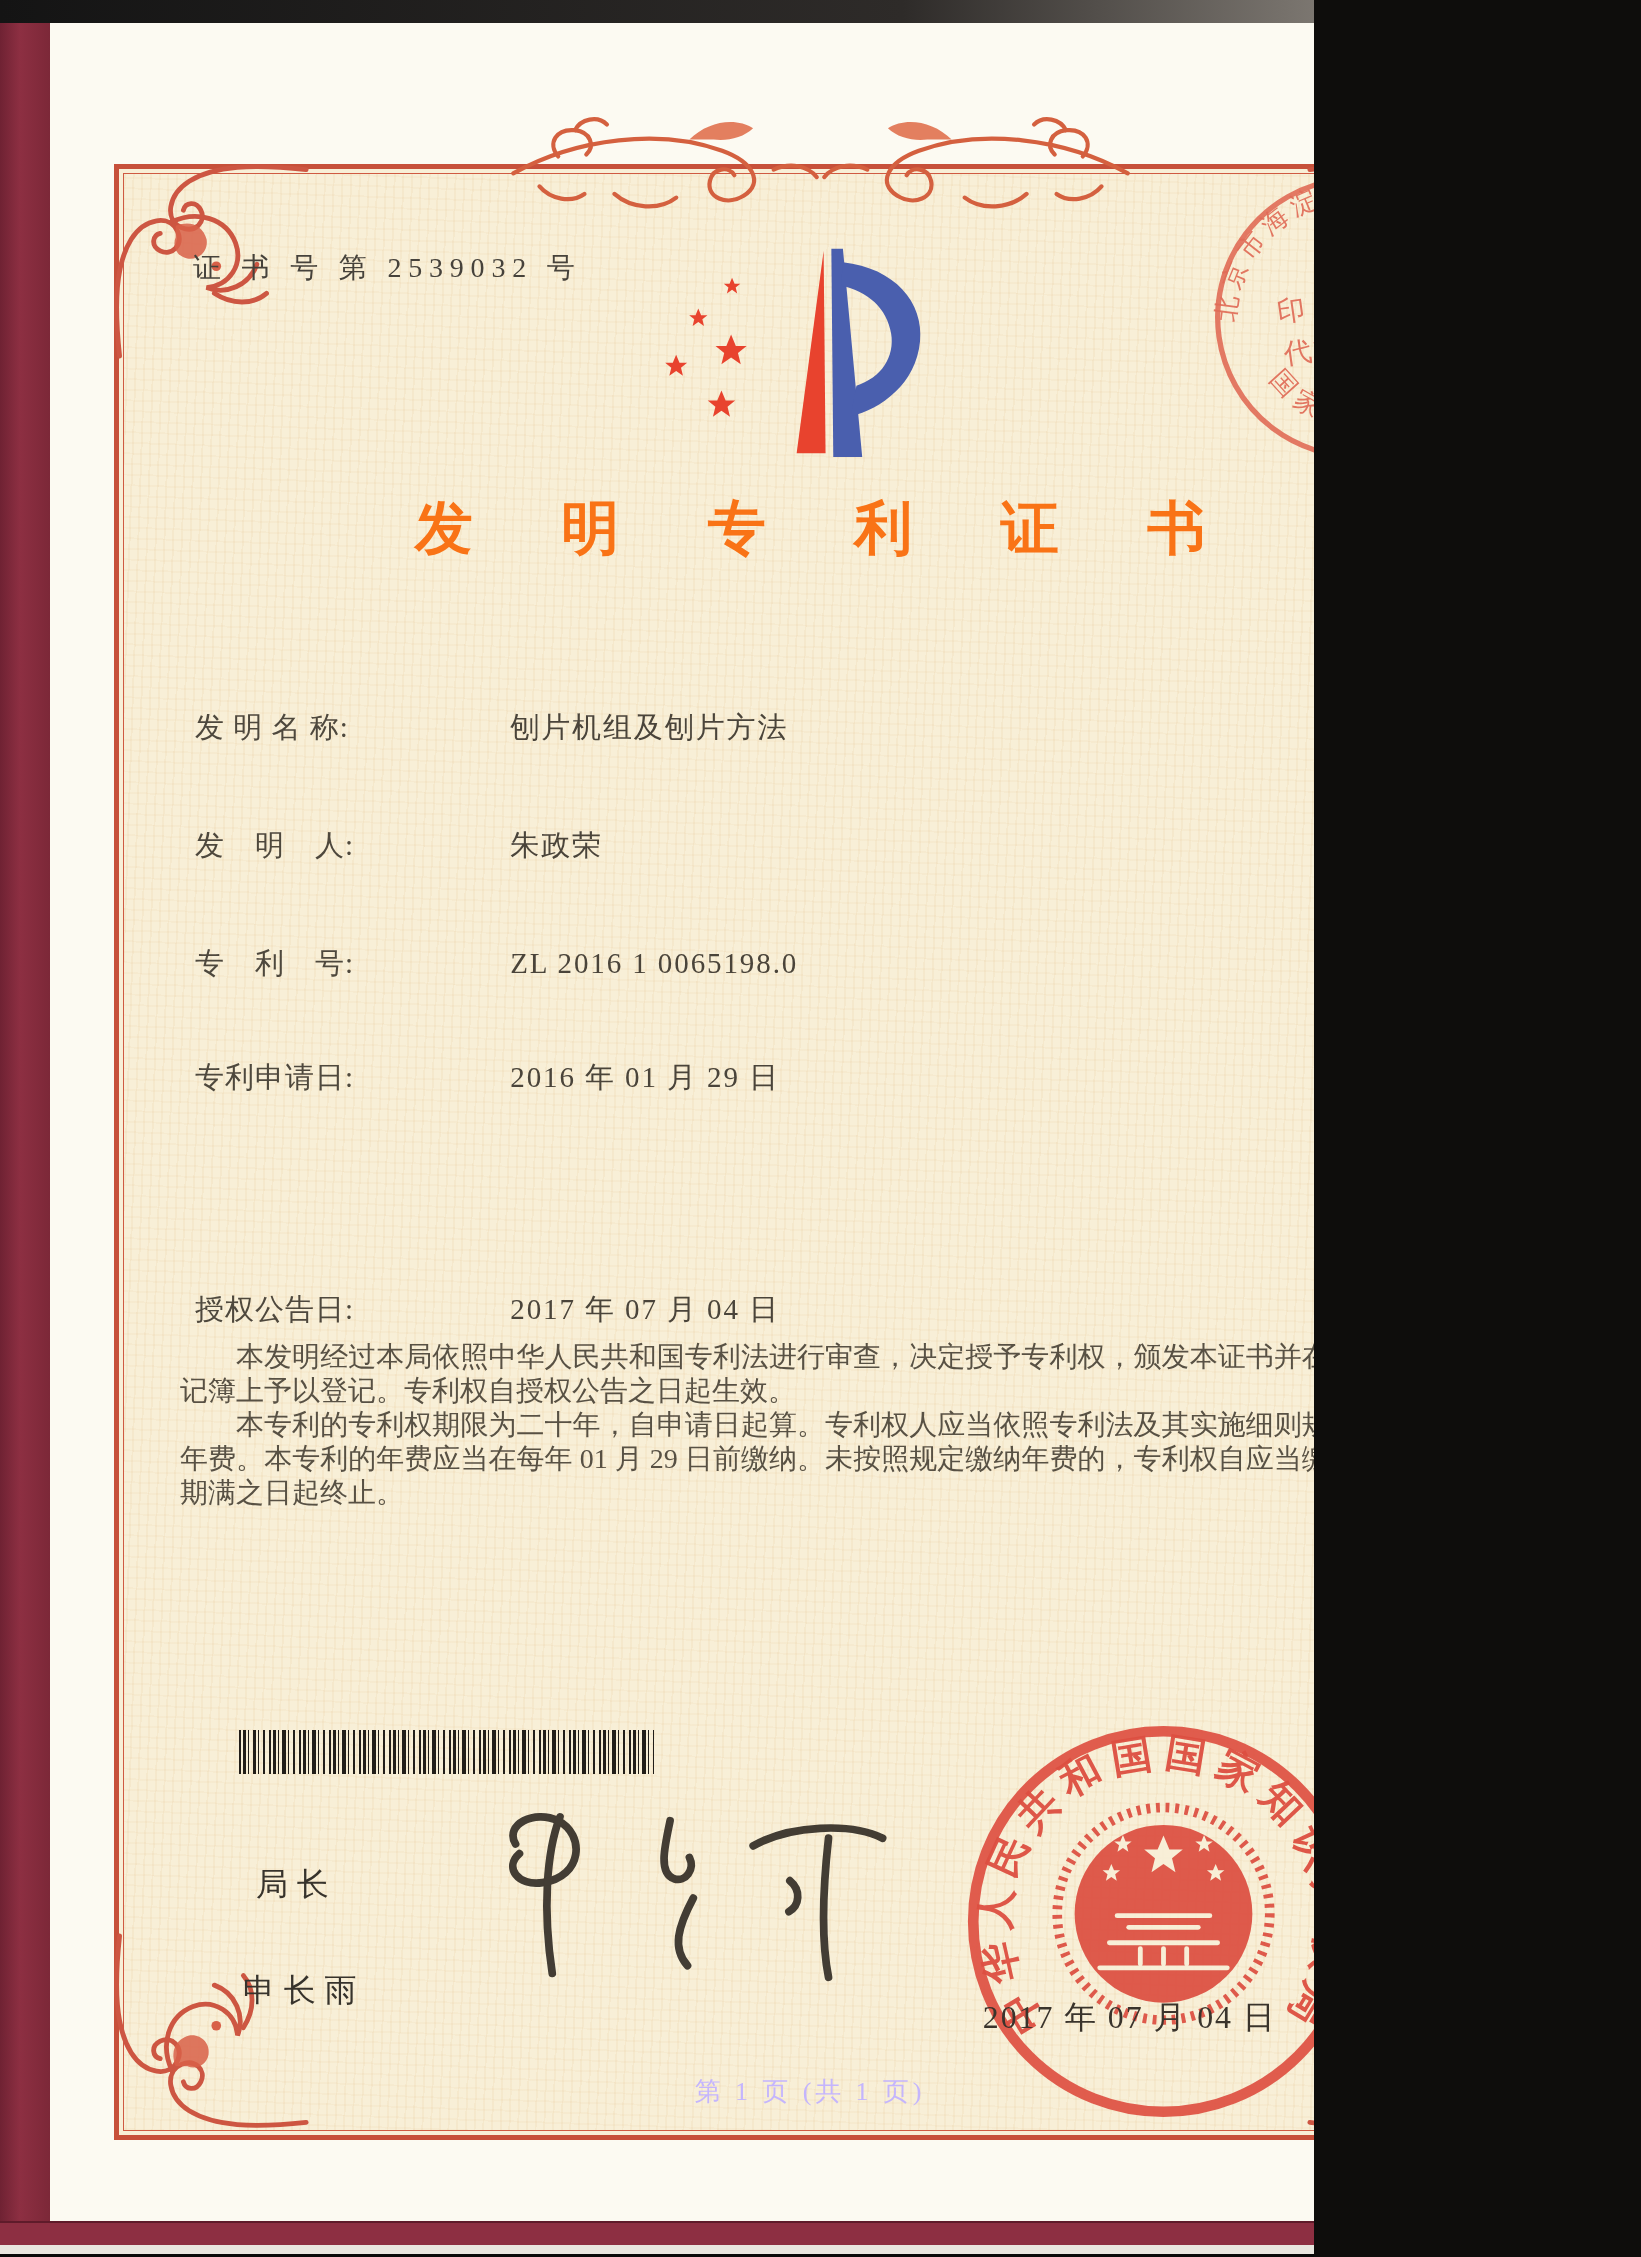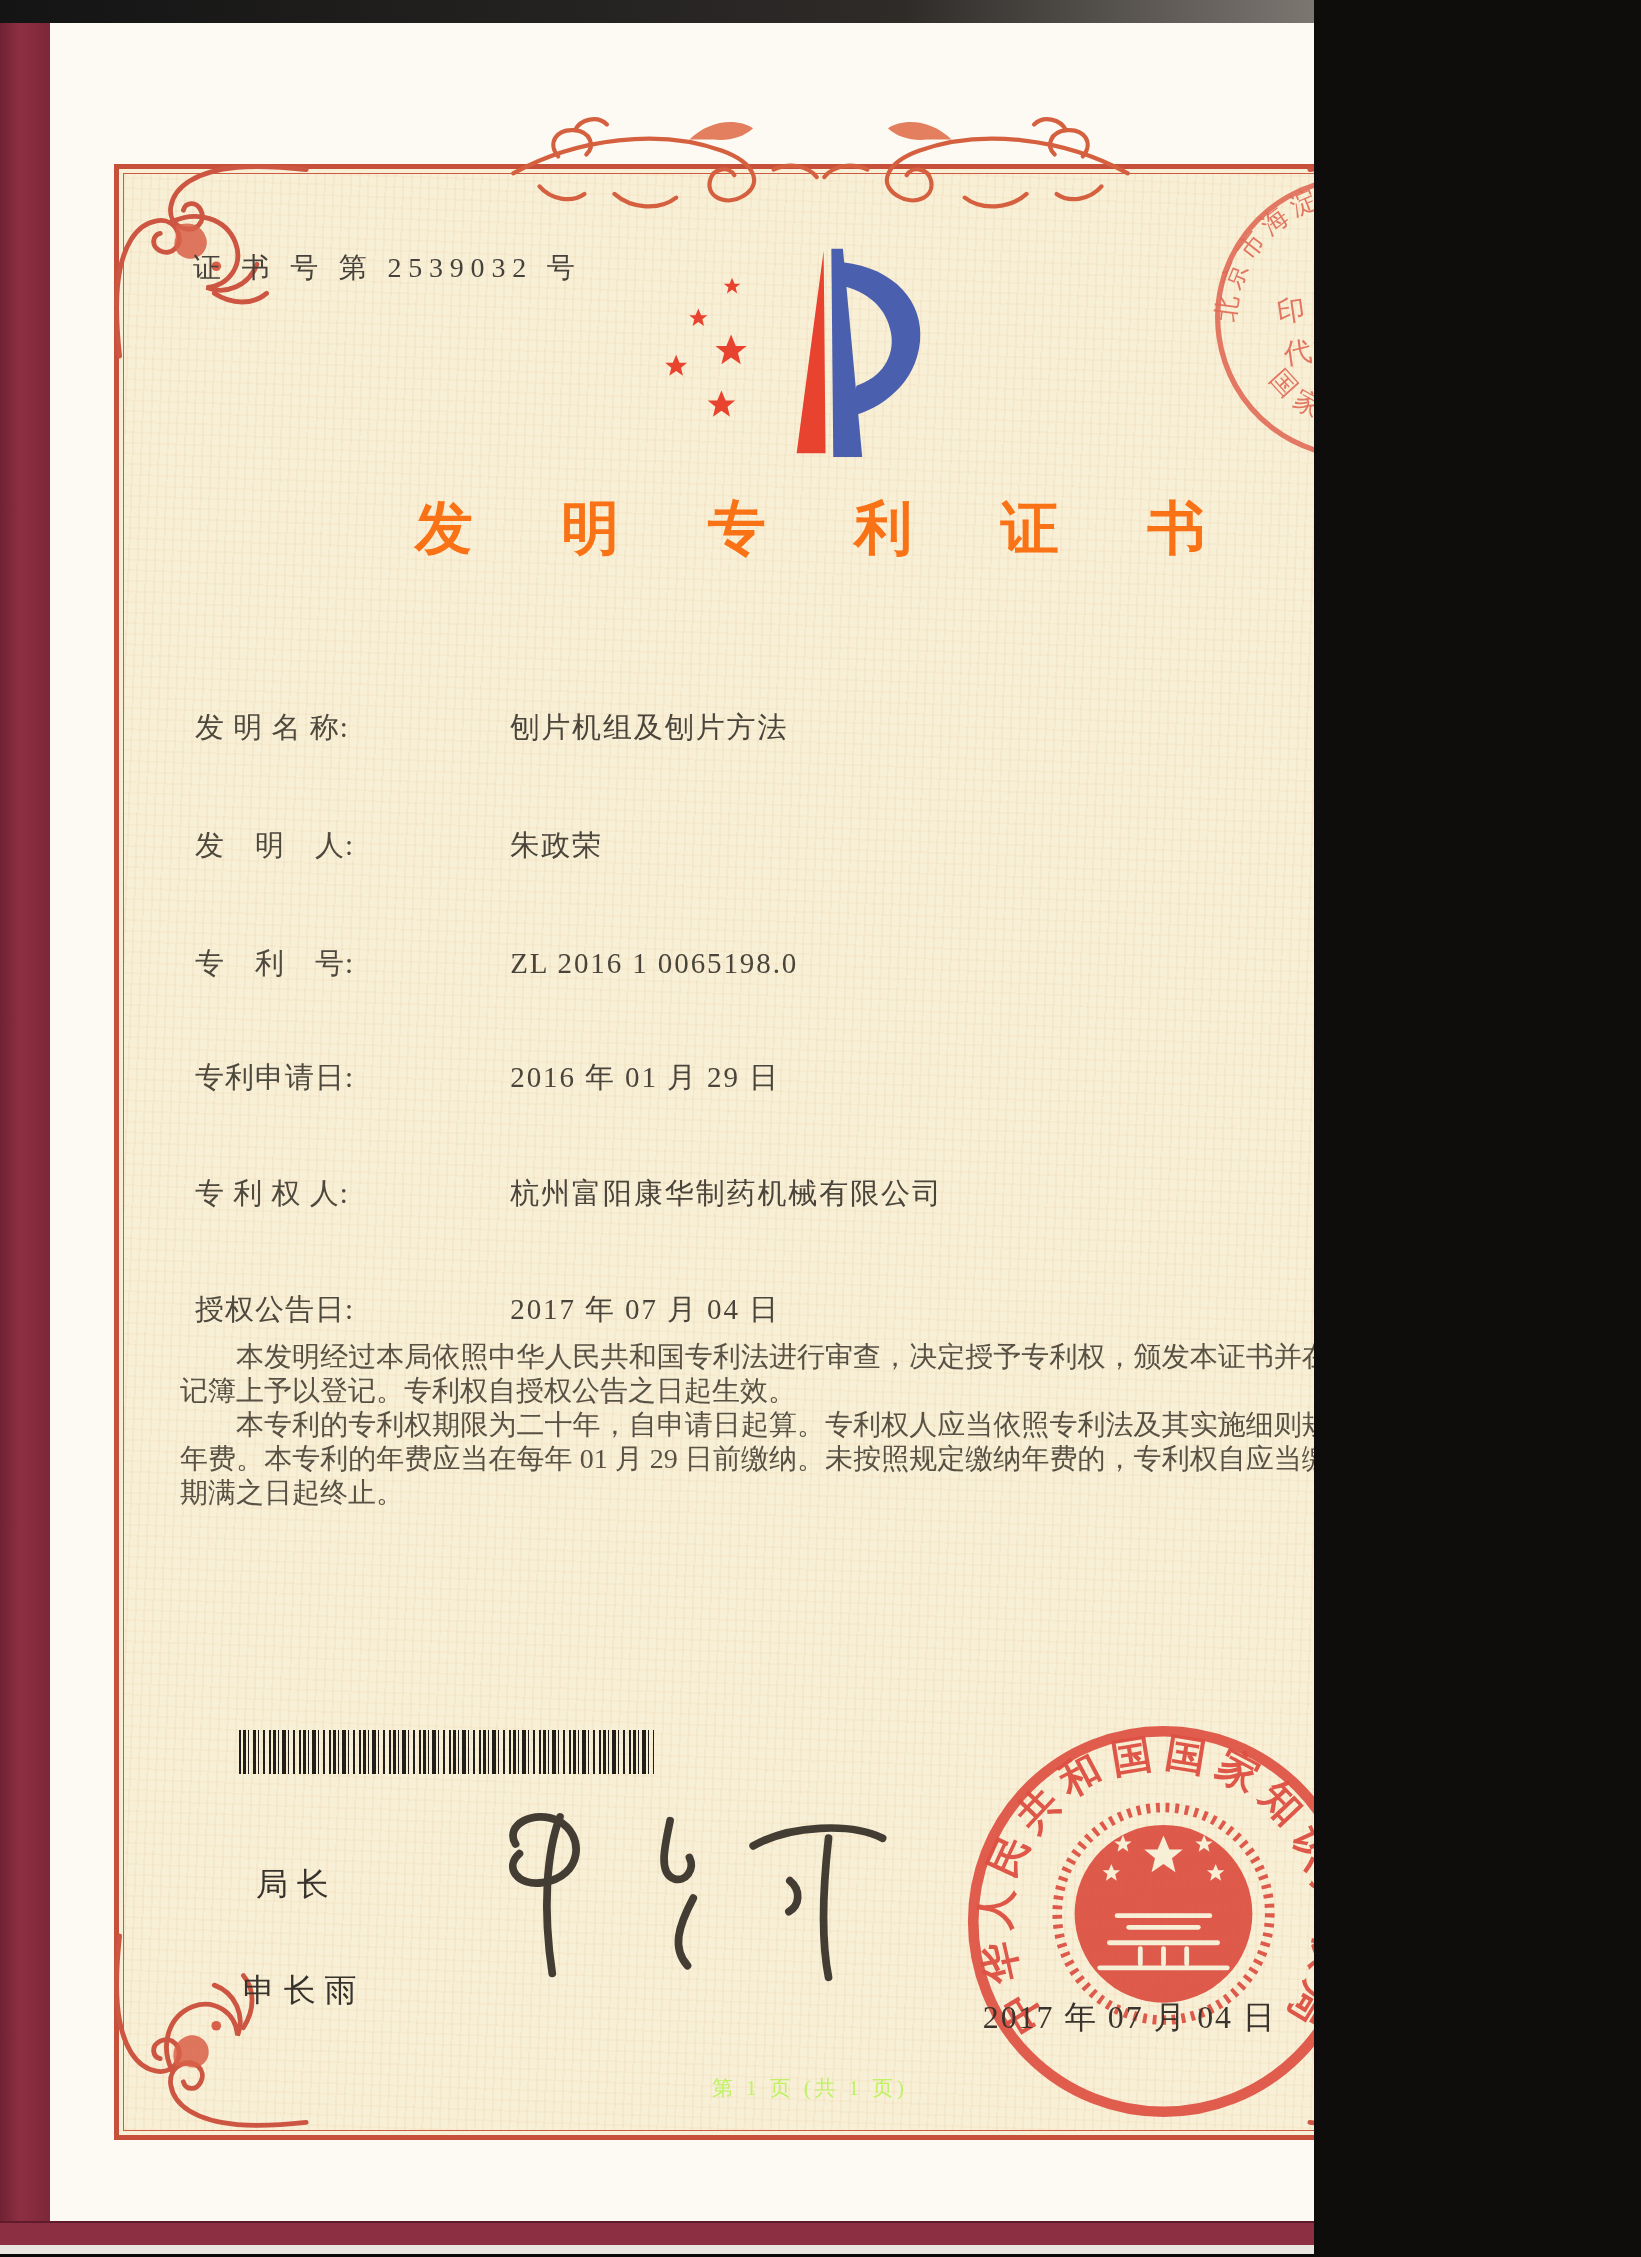--- a/index.html
+++ b/index.html
@@ -37,21 +37,21 @@
       color:#585144;text-align:justify;}
   .paras p{margin:0;text-indent:2em;}
   .barcode{position:absolute;left:239px;top:1730px;width:415px;height:44px;
       background:
        repeating-linear-gradient(90deg,#221e19 0 1.9px,transparent 1.9px 3.9px,#221e19 3.9px 6.8px,transparent 6.8px 8.7px,
         #221e19 8.7px 9.7px,transparent 9.7px 13.5px,#221e19 13.5px 17.4px,transparent 17.4px 19.3px,
         #221e19 19.3px 20px,transparent 20px 24px,#221e19 24px 26px,transparent 26px 30px);}
   .director{position:absolute;left:243px;top:1863px;font-size:32px;letter-spacing:8.7px;color:#37332c;margin-left:13px;}
   .director-name{position:absolute;left:243px;top:1933px;font-size:32px;letter-spacing:8.7px;color:#37332c;margin-top:36px;}
   .footer{position:absolute;left:134px;top:2074px;width:1352px;text-align:center;
-      font-size:21px;letter-spacing:3.9px;color:#bef264;}
+      font-size:26px;letter-spacing:3.9px;color:#c4b5fd;}
   .seal-tax{position:absolute;left:1209px;top:170px;transform:rotate(-8deg);}
   .seal-office{position:absolute;left:951px;top:1709px;}
   .sig{position:absolute;left:446px;top:1784px;}
   .logo{position:absolute;left:642px;top:243px;}
   .dragons{position:absolute;left:502px;top:81px;}
 </style>
 </head>
 <body>
 
 <div id="stage">
@@ -137,24 +137,20 @@
     <span class="lbl">发　明　人:</span>
     <span class="val">朱政荣</span>
   </div>
   <div class="field" style="top:944px">
     <span class="lbl">专　利　号:</span>
     <span class="val">ZL 2016 1 0065198.0</span>
   </div>
   <div class="field" style="top:1058px">
     <span class="lbl">专利申请日:</span>
     <span class="val">2016 年 01 月 29 日</span>
-  </div>
-  <div class="field" style="top:1174px">
-    <span class="lbl">专 利 权 人:</span>
-    <span class="val">杭州富阳康华制药机械有限公司</span>
   </div>
   <div class="field" style="top:1290px">
     <span class="lbl">授权公告日:</span>
     <span class="val">2017 年 07 月 04 日</span>
   </div>
 
   <div class="paras">
     <p>本发明经过本局依照中华人民共和国专利法进行审查，决定授予专利权，颁发本证书并在专利登记簿上予以登记。专利权自授权公告之日起生效。</p>
     <p>本专利的专利权期限为二十年，自申请日起算。专利权人应当依照专利法及其实施细则规定缴纳年费。本专利的年费应当在每年 01 月 29 日前缴纳。未按照规定缴纳年费的，专利权自应当缴纳年费期满之日起终止。</p>
   </div>

